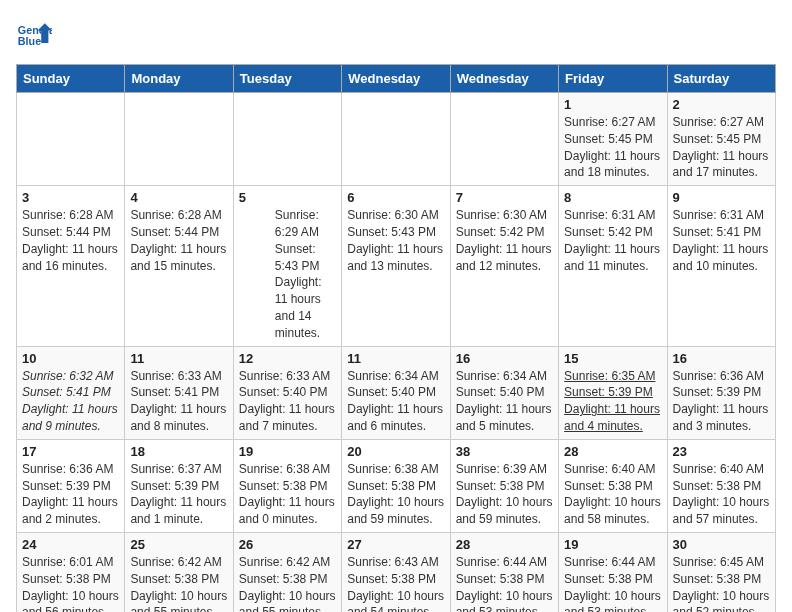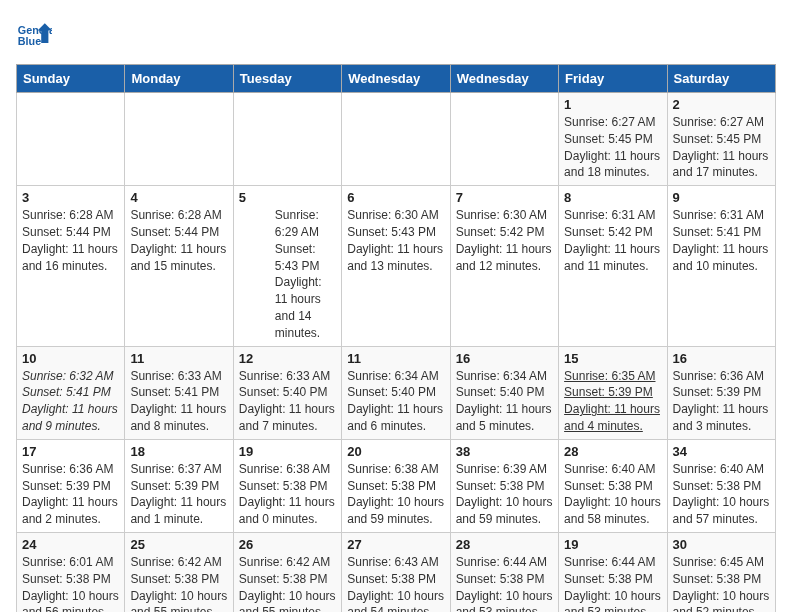--- a/index.html
+++ b/index.html
@@ -253,21 +253,21 @@
 Sunset: 5:38 PM
 Daylight: 10 hours and 59 minutes.</div>
         </td>
         <td>
           <span class="day-num">28</span>
           <div class="day-info" style="white-space: pre-line;">Sunrise: 6:40 AM
 Sunset: 5:38 PM
 Daylight: 10 hours and 58 minutes.</div>
         </td>
         <td>
-          <span class="day-num">34</span>
+          <span class="day-num">23</span>
           <div class="day-info" style="white-space: pre-line;">Sunrise: 6:40 AM
 Sunset: 5:38 PM
 Daylight: 10 hours and 57 minutes.</div>
         </td>
       </tr>
       <tr>
         <td>
           <span class="day-num">24</span>
           <div class="day-info" style="white-space: pre-line;">Sunrise: 6:01 AM
 Sunset: 5:38 PM

